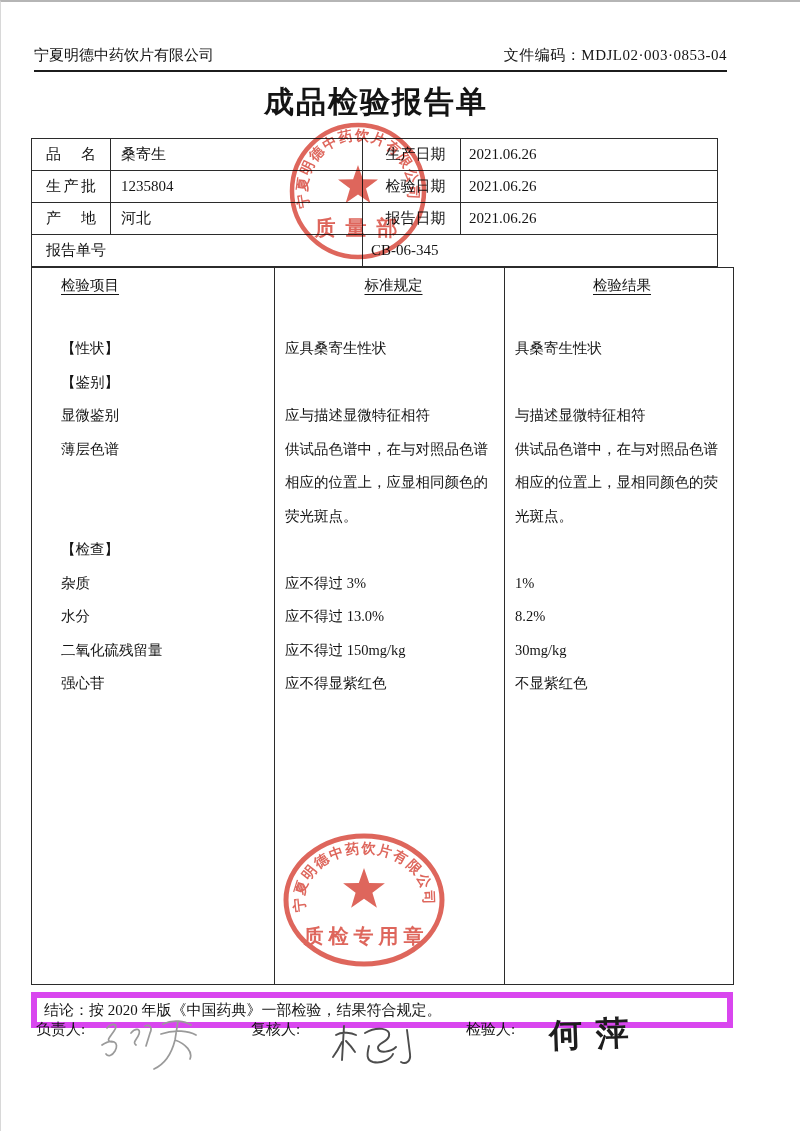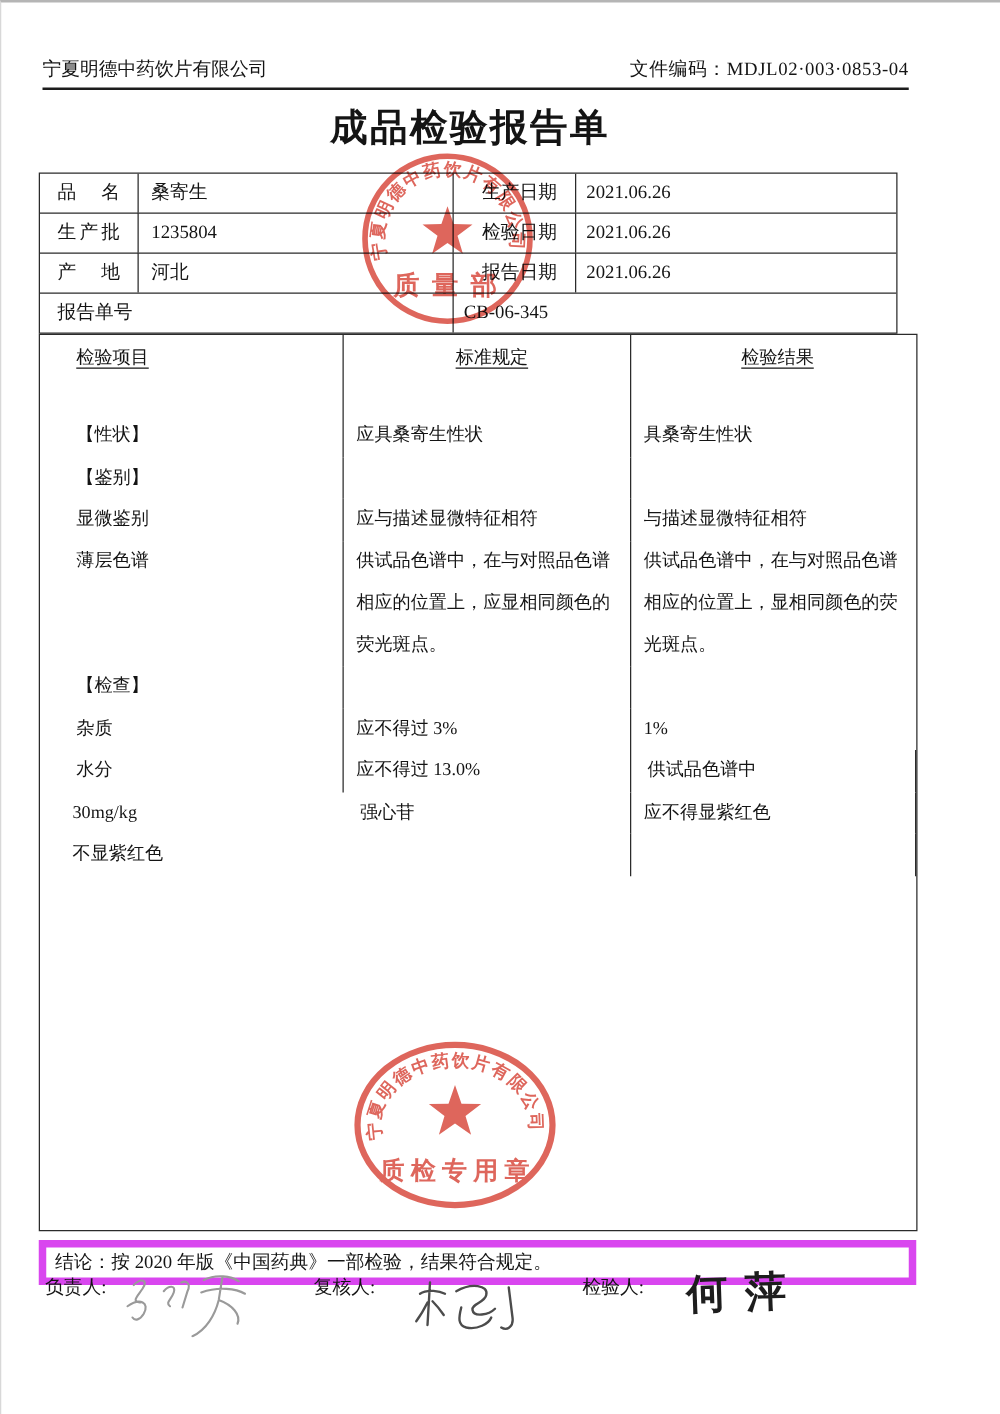--- a/index.html
+++ b/index.html
@@ -126,22 +126,24 @@
   <div class="c1 cell">【检查】</div>
   <div class="c2 cell"></div>
   <div class="c3 cell"></div>
 
   <div class="c1 cell">杂质</div>
   <div class="c2 cell">应不得过 3%</div>
   <div class="c3 cell">1%</div>
 
   <div class="c1 cell">水分</div>
   <div class="c2 cell">应不得过 13.0%</div>
-
-  <div class="c1 cell">供试品色谱中</div>
+  <div class="c3 cell">8.2%</div>
+
+  <div class="c1 cell">二氧化硫残留量</div>
+  <div class="c2 cell">应不得过 150mg/kg</div>
   <div class="c3 cell">30mg/kg</div>
 
   <div class="c1 cell">强心苷</div>
   <div class="c2 cell">应不得显紫红色</div>
   <div class="c3 cell">不显紫红色</div>
 
   <div class="c1"></div>
   <div class="c2"></div>
   <div class="c3"></div>
 </div>

